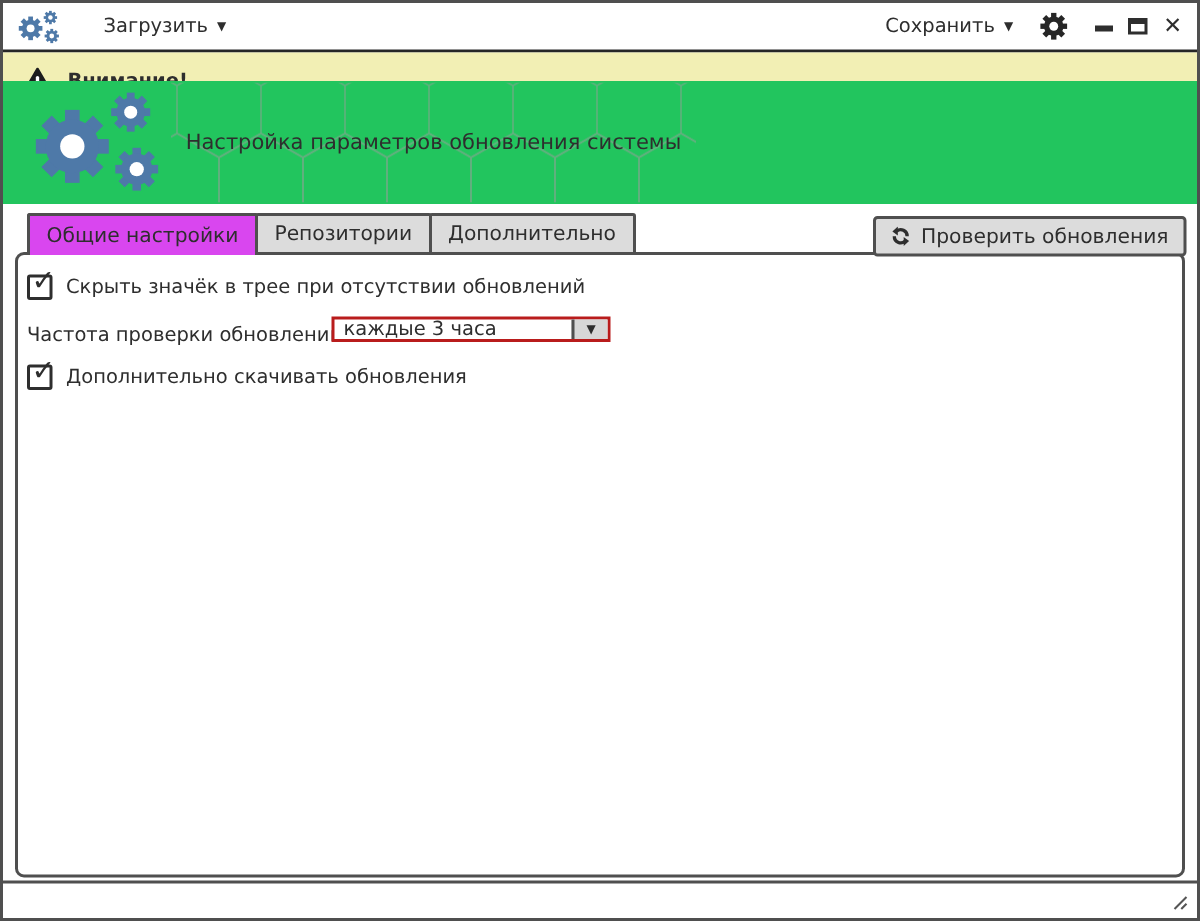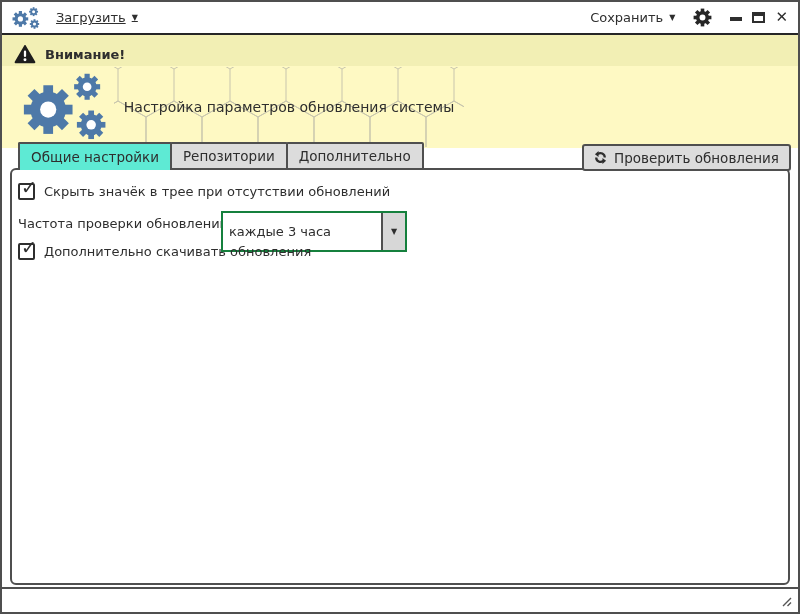--- a/index.html
+++ b/index.html
@@ -5,57 +5,57 @@
   html,body{margin:0;padding:0;background:#fff;}
   *{box-sizing:border-box;}
   .stage{position:relative;width:800px;height:614px;font-family:"DejaVu Sans",sans-serif;color:#2e2e2e;font-size:13px;}
   .window{position:absolute;inset:0;border:2px solid #4f4f4f;background:#fff;}
 
   
   .titlebar{position:absolute;top:0;left:0;right:0;height:33px;border-bottom:2px solid #262626;display:flex;align-items:center;padding:0 10px;background:#fff;}
   .menu-item{display:flex;align-items:center;gap:6px;cursor:default;}
   .menu-label{font-size:13px;}
   .caret{font-size:8px;color:#2e2e2e;line-height:1;}
-  .titlebar-left{display:flex;align-items:center;gap:14px;text-decoration:underline;}
+  .titlebar-left{display:flex;align-items:center;gap:27px;}
   .title-center{position:absolute;left:50%;top:0;height:31px;transform:translateX(-50%);display:flex;align-items:center;font-weight:600;}
   .titlebar-right{margin-left:auto;display:flex;align-items:center;gap:18px;justify-content:flex-end;}
   .win-controls{display:flex;align-items:center;gap:10px;}
   .btn-min{width:12px;height:4px;background:#2e2e2e;margin-top:2px;}
   .btn-max{width:13px;height:11px;border:2px solid #2e2e2e;border-top-width:4px;}
   .btn-close{font-size:15px;font-weight:bold;line-height:1;color:#2e2e2e;}
 
   
   .banner{position:absolute;top:33px;left:0;right:0;height:38px;background:#f2efb4;display:flex;align-items:center;gap:9px;padding:0 12px;}
   .banner-text{font-weight:600;font-size:13px;}
 
   
-  .header{position:absolute;top:64px;left:0;right:0;height:82px;background:#fef9c3;}
+  .header{position:absolute;top:52px;left:0;right:0;height:82px;background:#22c55e;}
   .header-gears{position:absolute;left:20px;top:6px;}
   .hexwrap{position:absolute;left:112px;top:1px;width:350px;height:80px;}
   .hex-svg{position:absolute;inset:0;}
   .header-title{position:absolute;inset:0;display:flex;align-items:center;justify-content:center;font-size:14px;text-align:center;}
 
   
   .tabrow{position:absolute;top:140px;left:16px;display:flex;z-index:3;}
   .tab{height:28px;display:flex;align-items:center;padding:0 11px;border:2px solid #4f4f4f;background:#dcdcdc;font-size:13.5px;margin-left:-2px;border-radius:2px 2px 0 0;cursor:default;}
   .tab:first-child{margin-left:0;}
-  .tab.active{background:#5eead4;border-bottom:none;z-index:4;}
+  .tab.active{background:#d946ef;border-bottom:none;z-index:4;}
   .check-btn{position:absolute;top:142px;right:7px;height:27px;z-index:3;display:flex;align-items:center;gap:7px;padding:0 10px;background:#dcdcdc;border:2px solid #4f4f4f;border-radius:3px;font-size:13.5px;cursor:default;}
 
   
   .panel{position:absolute;top:166px;left:8px;right:8px;height:417px;border:2px solid #4f4f4f;border-radius:6px;background:#fff;z-index:2;}
   .row{position:absolute;left:6px;display:flex;align-items:center;}
   .row1{top:13px;}
   .row2{top:41px;height:26px;}
   .row3{top:73px;}
   .checkbox{position:relative;width:17px;height:17px;border:2px solid #2e2e2e;border-radius:2px;background:#fff;flex:0 0 auto;}
   .checkmark{position:absolute;top:-7px;left:1px;font-size:19px;font-weight:bold;color:#2e2e2e;line-height:1;}
   .cb-label{margin-left:9px;}
   .freq-label{line-height:26px;}
-  .combo{position:absolute;left:203px;top:0;width:186px;height:41px;border:2px solid #15803d;display:flex;background:#fff;}
+  .combo{position:absolute;left:203px;top:0;width:186px;height:17px;border:2px solid #b91c1c;display:flex;background:#fff;}
   .combo-value{flex:1;display:flex;align-items:center;padding:0 6px;font-size:13px;}
   .combo-btn{width:24px;border-left:2px solid #4f4f4f;background:#d7d7d7;display:flex;align-items:center;justify-content:center;font-size:8px;color:#2e2e2e;}
 
   
   .statusbar{position:absolute;left:0;right:0;bottom:0;height:25px;border-top:2px solid #4f4f4f;background:#fff;}
   .resize-grip{position:absolute;right:5px;bottom:4px;}
 </style>
 </head>
 <body>
 

